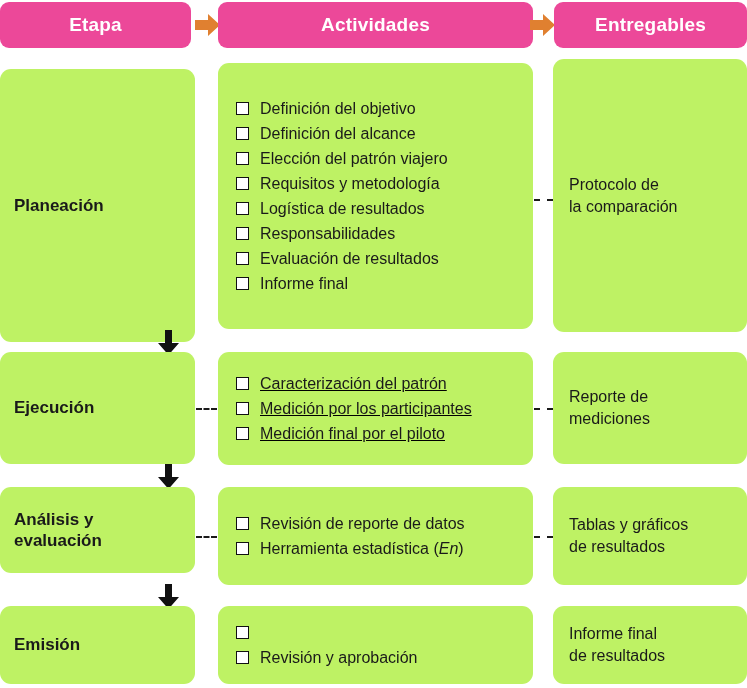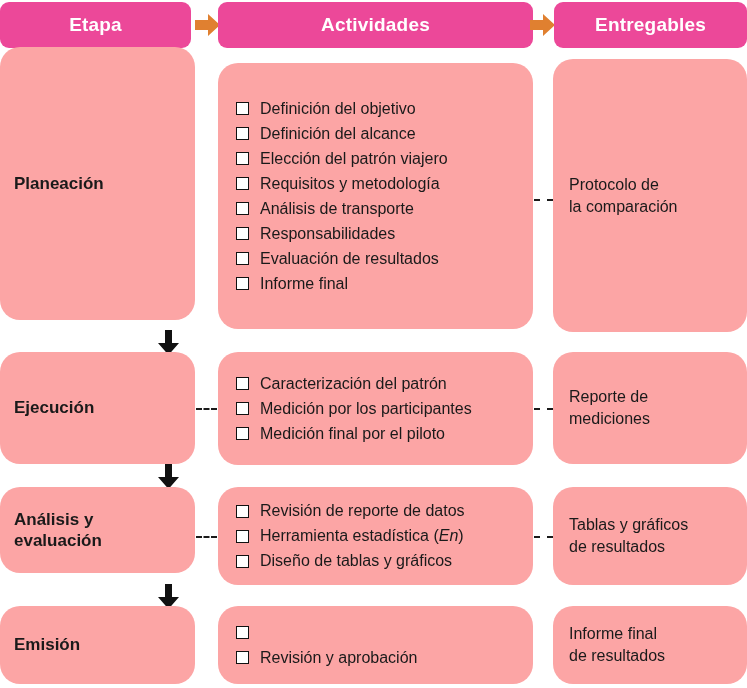--- a/index.html
+++ b/index.html
@@ -48,22 +48,22 @@
     width: 26px;
     height: 24px;
   }
   .hdr-arrow svg { display: block; width: 26px; height: 24px; }
   #hdr-arrow-1 { left: 195px; }
   #hdr-arrow-2 { left: 530px; }
 
   
   .panel {
     position: absolute;
-    background: #fca5a5;
-    border-radius: 20px;
+    background: #bef264;
+    border-radius: 11px;
   }
 
   .stage-panel {
     left: 0px;
     width: 195px;
     display: flex;
     align-items: center;
     padding-left: 14px;
   }
   .stage-label {
@@ -154,21 +154,21 @@
   <div class="hdr-arrow" id="hdr-arrow-2">
     <svg viewBox="0 0 26 24">
         <path d="M0,7 L13,7 L13,1 L25,12 L13,23 L13,17 L0,17 Z" fill="#E08030"></path>
       </svg>
   </div>
 
   <div class="hdr" id="hdr-entregables">
     <span class="hdr-label">Entregables</span>
   </div>
 
-  <div class="panel stage-panel" style="top:47px; height:273px;">
+  <div class="panel stage-panel" style="top:69px; height:273px;">
     <span class="stage-label">Planeación</span>
   </div>
   <div class="dash" style="top:199px;"></div>
   <div class="panel act-panel" style="top:63px; height:266px;">
     <div class="act-item">
         <span class="chk"></span>
         <span class="act-text">Definición del objetivo</span>
       </div>
     <div class="act-item">
         <span class="chk"></span>
@@ -177,21 +177,21 @@
     <div class="act-item">
         <span class="chk"></span>
         <span class="act-text">Elección del patrón viajero</span>
       </div>
     <div class="act-item">
         <span class="chk"></span>
         <span class="act-text">Requisitos y metodología</span>
       </div>
     <div class="act-item">
         <span class="chk"></span>
-        <span class="act-text">Análisis de transporte</span>
+        <span class="act-text">Logística de resultados</span>
       </div>
     <div class="act-item">
         <span class="chk"></span>
         <span class="act-text">Responsabilidades</span>
       </div>
     <div class="act-item">
         <span class="chk"></span>
         <span class="act-text">Evaluación de resultados</span>
       </div>
     <div class="act-item">
@@ -207,21 +207,21 @@
   <div class="down-arrow" style="top:330px;">
     <svg viewBox="0 0 23 26">
         <path d="M8,0 L15,0 L15,13 L22,13 L11.5,25 L1,13 L8,13 Z" fill="#111111"></path>
       </svg>
   </div>
 
   <div class="panel stage-panel" style="top:352px; height:112px;">
     <span class="stage-label">Ejecución</span>
   </div>
   <div class="dash dash-a" style="top:408px;"></div>
-  <div class="panel act-panel" style="top:352px; height:113px;">
+  <div class="panel act-panel" style="top:352px; height:113px;text-decoration:underline;">
     <div class="act-item">
         <span class="chk"></span>
         <span class="act-text">Caracterización del patrón</span>
       </div>
     <div class="act-item">
         <span class="chk"></span>
         <span class="act-text">Medición por los participantes</span>
       </div>
     <div class="act-item">
         <span class="chk"></span>
@@ -245,24 +245,20 @@
   <div class="dash dash-a" style="top:536px;"></div>
   <div class="panel act-panel" style="top:487px; height:98px;">
     <div class="act-item">
         <span class="chk"></span>
         <span class="act-text">Revisión de reporte de datos</span>
       </div>
     <div class="act-item">
         <span class="chk"></span>
         <span class="act-text"><span>Herramienta estadística (</span><i>En</i><span>)</span></span>
       </div>
-    <div class="act-item">
-        <span class="chk"></span>
-        <span class="act-text">Diseño de tablas y gráficos</span>
-      </div>
   </div>
   <div class="dash dash-b" style="top:536px;"></div>
   <div class="panel deliv-panel" style="top:487px; height:98px;">
     <span class="deliv-label"><span>Tablas y gráficos</span><br><span>de resultados</span></span>
   </div>
 
   <div class="down-arrow" style="top:584px;">
     <svg viewBox="0 0 23 26">
         <path d="M8,0 L15,0 L15,13 L22,13 L11.5,25 L1,13 L8,13 Z" fill="#111111"></path>
       </svg>

